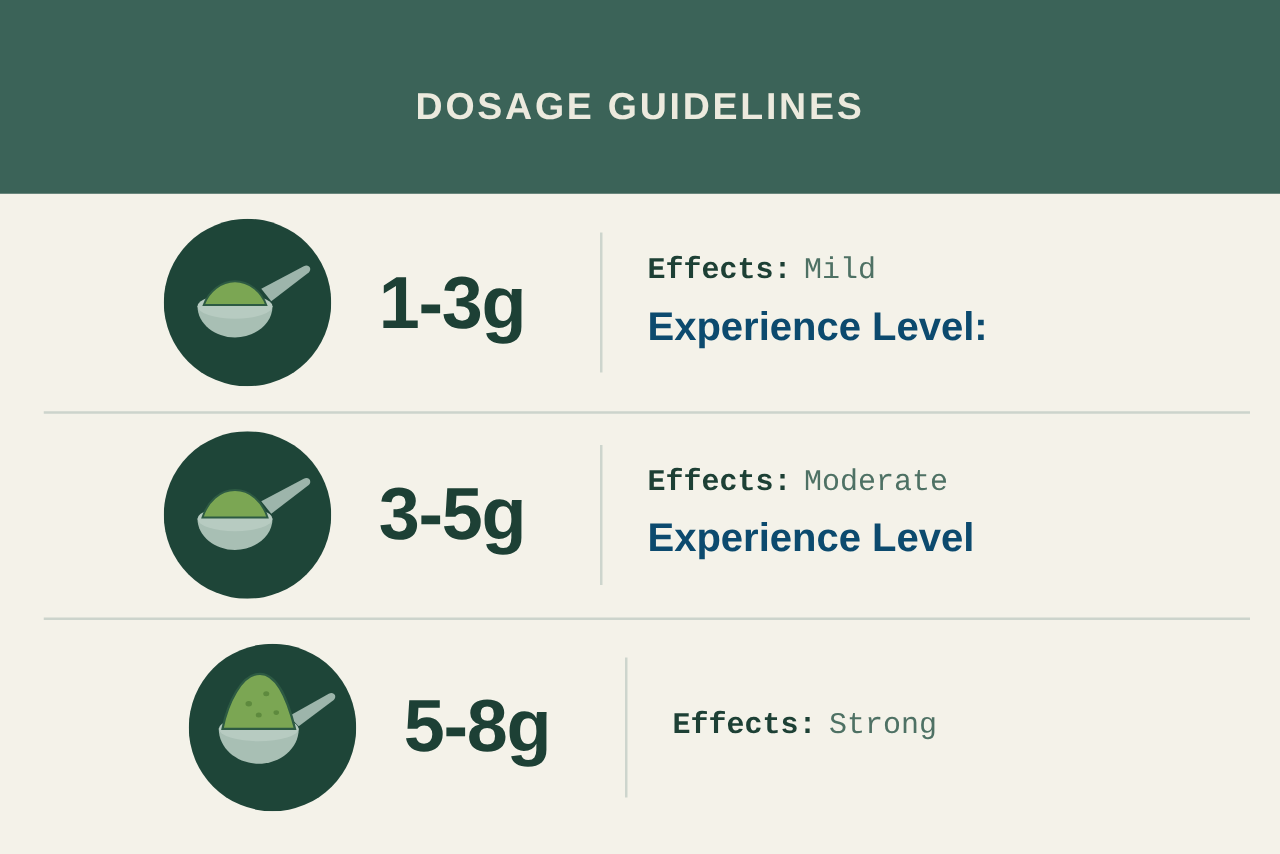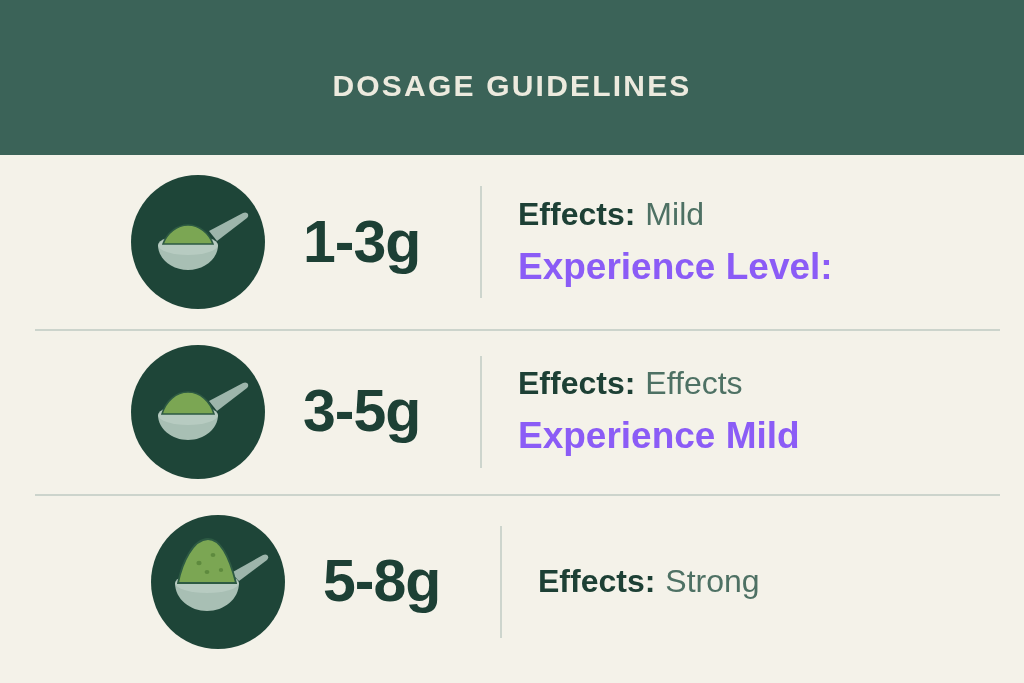--- a/index.html
+++ b/index.html
@@ -129,39 +129,39 @@
 
   
   .details {
     flex: 1 1 auto;
     display: flex;
     flex-direction: column;
     justify-content: center;
     gap: 11px;
   }
   .detail-line {
-    font-family: Liberation Sans, sans-serif;
-    font-size: 32px;
+    font-family: Liberation Mono, monospace;
+    font-size: 24px;
     line-height: 1.18;
     white-space: nowrap;
   }
   .detail-label {
     color: #1d4035;
     font-weight: bold;
   }
   .detail-value {
     color: #4e7164;
     font-weight: normal;
     margin-left: 10px;
   }
   .detail-level {
-    color: #8b5cf6;
-    font-weight: bold;
-    font-family: "Liberation Sans", sans-serif;
-    font-size: 37px;
+    color: #0c4a6e;
+    font-weight: bold;
+    font-family: "Liberation Sans", sans-serif;
+    font-size: 32px;
     line-height: 1.18;
     white-space: nowrap;
   }
 </style>
 </head>
 <body>
 
 <div class="infographic">
 
   <div class="header">
@@ -202,23 +202,23 @@
           <path d="M27 70 C27 84 41 95 57 95 C73 95 87 84 87 70 Z" fill="#a8bfb4"></path>
           <ellipse cx="57" cy="70" rx="30" ry="10" fill="#b7cbc1"></ellipse>
           <path d="M31 69 C35 56 45 47 57 47 C69 47 79 56 83 69 Z" fill="#7ba653"></path>
           <path d="M31 69 C35 56 45 47 57 47 C69 47 79 56 83 69 Z" fill="none" stroke="#2d5a43" stroke-width="1.6"></path>
         </svg>
       </div>
       <div class="dose">3-5g</div>
       <div class="divider-v"></div>
       <div class="details">
         <div class="detail-line">
-          <span class="detail-label">Effects:</span><span class="detail-value">Effects</span>
+          <span class="detail-label">Effects:</span><span class="detail-value">Moderate</span>
         </div>
-        <div class="detail-level">Experience Mild</div>
+        <div class="detail-level">Experience Level</div>
       </div>
     </div>
 
     <div class="row row-3">
       <div class="icon-wrap">
         <svg class="spoon-icon" viewBox="0 0 134 134" xmlns="http://www.w3.org/2000/svg" aria-hidden="true">
           <circle cx="67" cy="67" r="67" fill="#1e4538"></circle>
           <path d="M80 58 L112 40 C116 38 119 42 116 45 L88 66 Z" fill="#9db5ab"></path>
           <path d="M24 68 C24 84 39 96 56 96 C73 96 88 84 88 68 Z" fill="#a8bfb4"></path>
           <ellipse cx="56" cy="68" rx="32" ry="10" fill="#b7cbc1"></ellipse>

